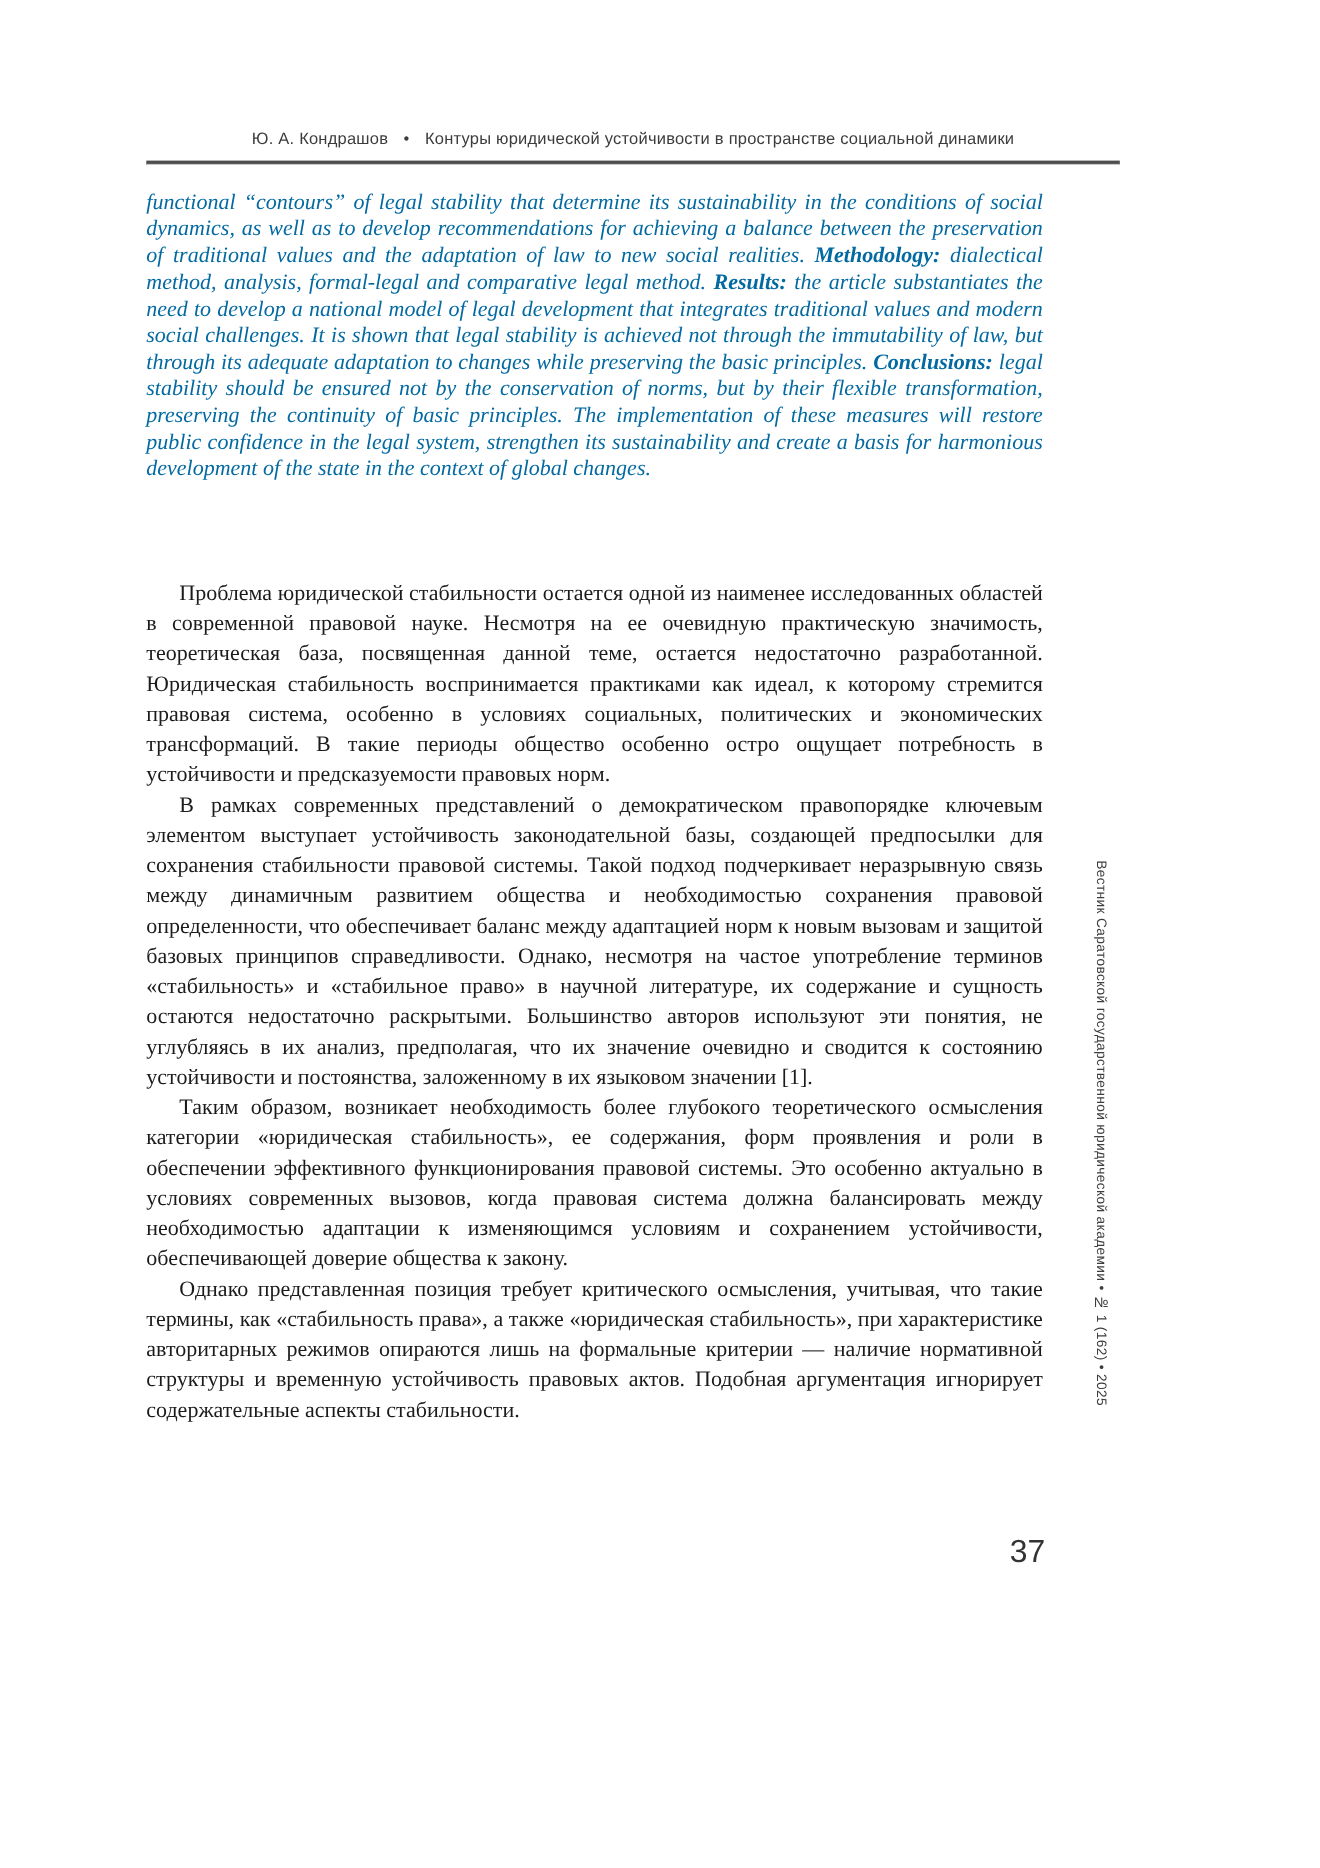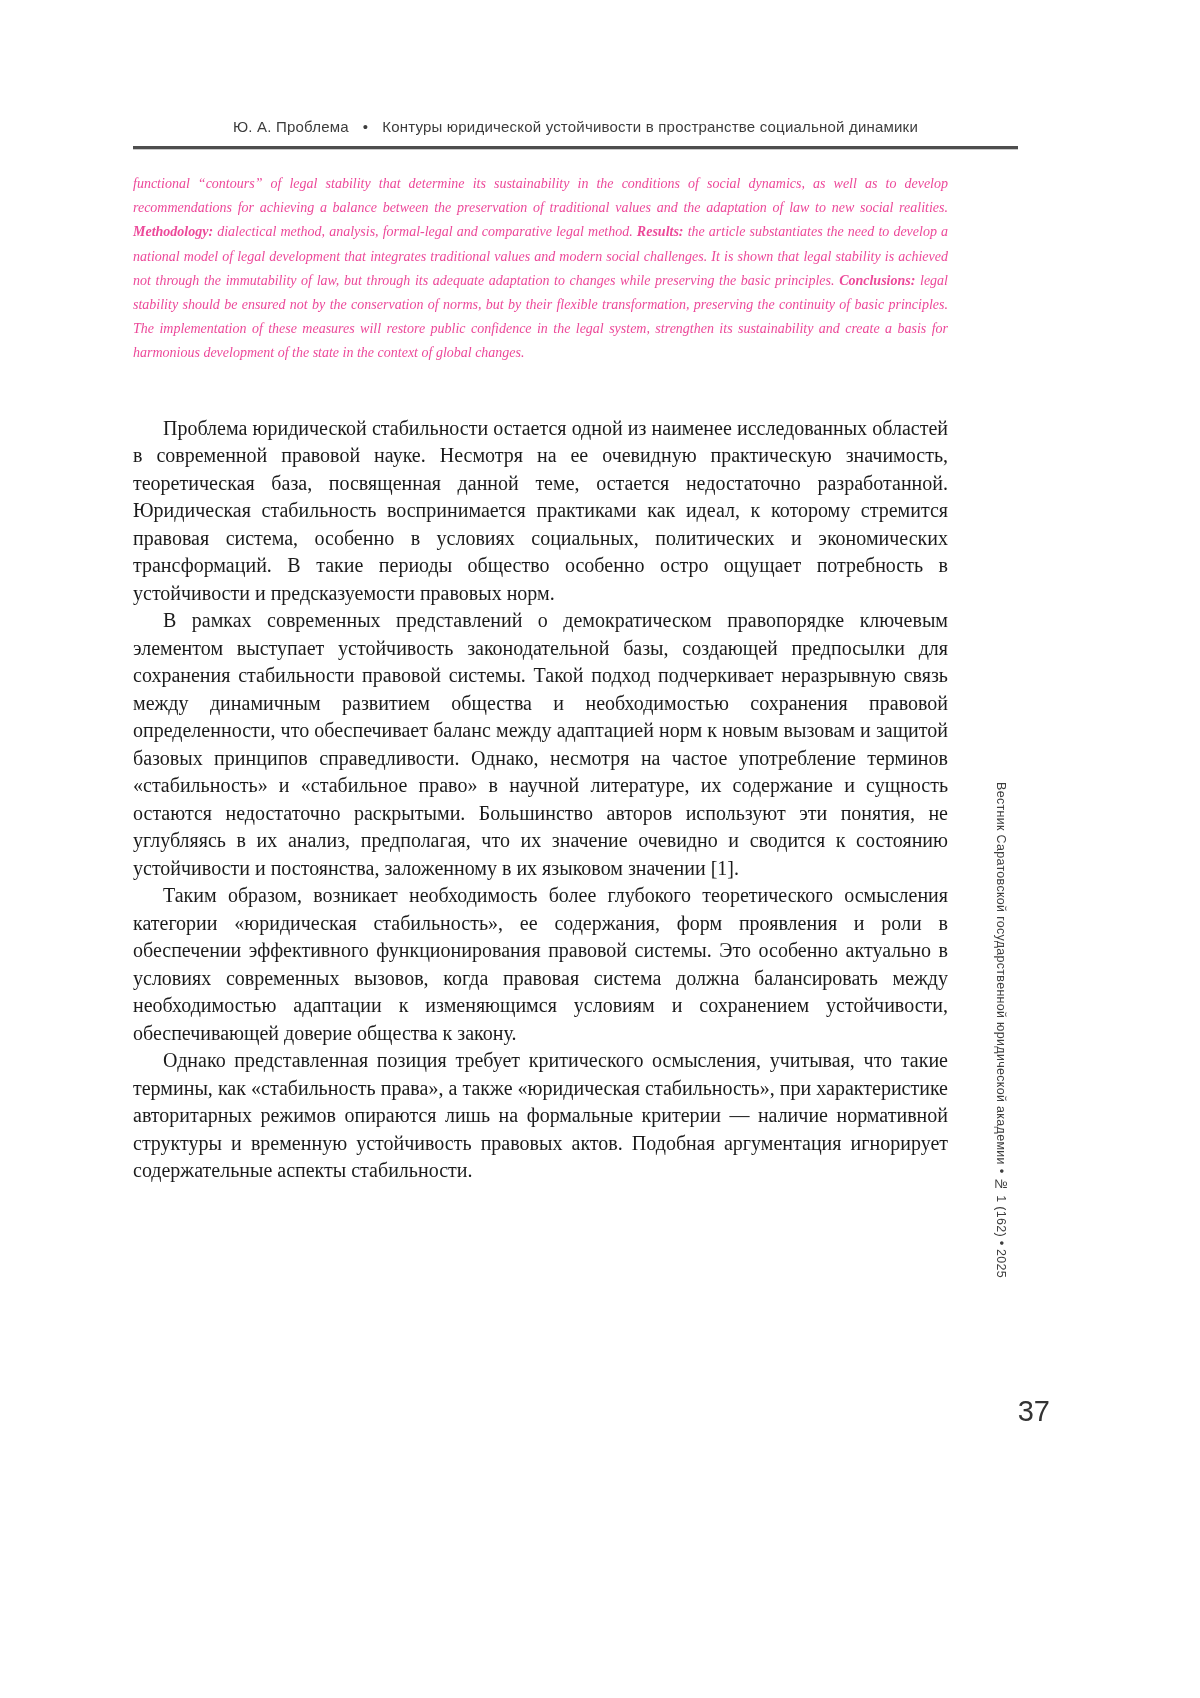--- a/index.html
+++ b/index.html
@@ -43,29 +43,29 @@
   .content {
     position: absolute;
     left: 133px;
     top: 172px;
     width: 815px;
   }
 
   .abstract p {
     margin: 0;
     font-style: italic;
-    font-size: 14px;
+    font-size: 20px;
     line-height: 24.2px;
     text-align: justify;
-    color: #ec4899;
+    color: #0369a1;
   }
   .abstract .kw { text-indent: 29px; }
   .abstract .b { font-weight: 700; }
 
-  .body-text { margin-top: 49px; }
+  .body-text { margin-top: 88px; }
   .body-text p {
     margin: 0;
     font-size: 20px;
     line-height: 27.5px;
     text-align: justify;
     text-indent: 30px;
     color: #1b1b1b;
     hyphens: auto;
     -webkit-hyphens: auto;
   }
@@ -78,37 +78,37 @@
     writing-mode: vertical-rl;
     font-family: "Liberation Sans", "DejaVu Sans", sans-serif;
     font-size: 12.5px;
     letter-spacing: 0.3px;
     color: #3d3d3d;
     white-space: nowrap;
   }
 
   .page-number {
     position: absolute;
-    left: 950px;
+    left: 918px;
     top: 1396px;
     width: 100px;
-    text-align: right;
+    text-align: left;
     font-family: "Liberation Sans", "DejaVu Sans", sans-serif;
     font-size: 29px;
     line-height: 30px;
     color: #333333;
   }
 </style>
 </head>
 <body>
 
 <div class="page">
 
   <div class="running-head">
-    <span>Ю. А. Проблема</span><span class="sep">•</span><span>Контуры юридической устойчивости в пространстве социальной динамики</span>
+    <span>Ю. А. Кондрашов</span><span class="sep">•</span><span>Контуры юридической устойчивости в пространстве социальной динамики</span>
   </div>
 
   <div class="head-rule"></div>
 
   <div class="content">
     <div class="abstract">
       <p lang="en"><span>functional “contours” of legal stability that determine its sustainability in the conditions of social dynamics, as well as to develop recommendations for achieving a balance between the preservation of traditional values and the adaptation of law to new social realities. </span><span class="b">Methodology:</span><span> dialectical method, analysis, formal-legal and comparative legal method. </span><span class="b">Results:</span><span> the article substantiates the need to develop a national model of legal development that integrates traditional values and modern social challenges. It is shown that legal stability is achieved not through the immutability of law, but through its adequate adaptation to changes while preserving the basic principles. </span><span class="b">Conclusions:</span><span> legal stability should be ensured not by the conservation of norms, but by their flexible transformation, preserving the continuity of basic principles. The implementation of these measures will restore public confidence in the legal system, strengthen its sustainability and create a basis for harmonious development of the state in the context of global changes.</span></p>
     </div>
 
     <div class="body-text">

